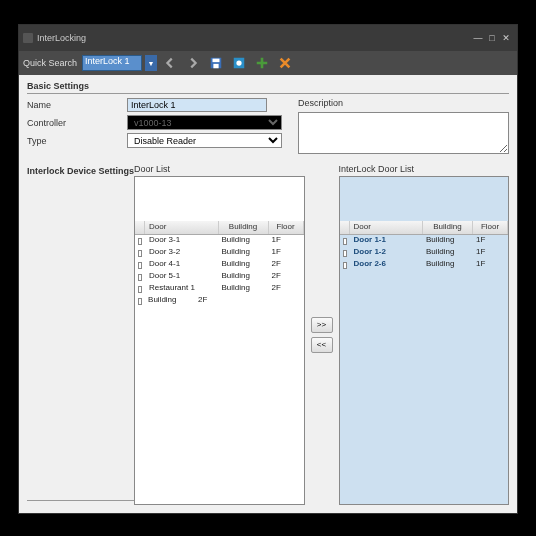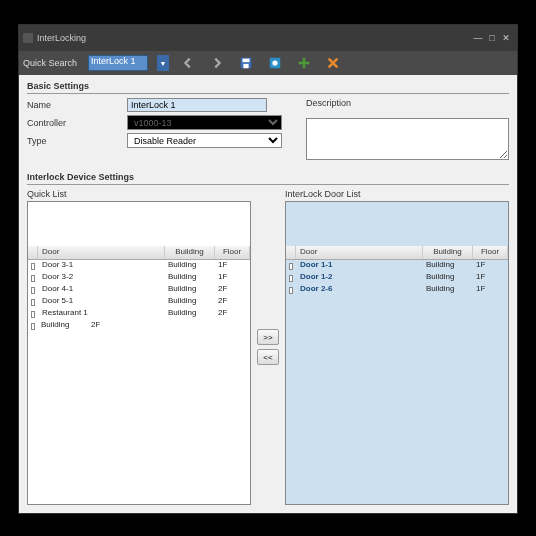--- a/index.html
+++ b/index.html
@@ -2,39 +2,39 @@
 <html><head>
 <meta charset="utf-8">
 <style>
 * { margin: 0; padding: 0; box-sizing: border-box; font-family: Arial, sans-serif; }
 body { background: #000; width: 536px; height: 536px; overflow: hidden; position: relative; }
 .window { position: absolute; left: 18px; top: 24px; width: 500px; height: 490px; background: #f0f0f0; border: 1px solid #333; display: flex; flex-direction: column; }
 .titlebar { background: #3a3a3a; color: #ccc; height: 26px; display: flex; align-items: center; padding: 0 4px; font-size: 9px; }
 .titlebar-icon { width: 10px; height: 10px; background: #555; margin-right: 4px; border-radius: 1px; }
 .titlebar-spacer { flex: 1; }
 .titlebar-btn { width: 14px; height: 12px; display: flex; align-items: center; justify-content: center; color: #ccc; font-size: 9px; cursor: pointer; }
-.toolbar { background: #4a4a4a; height: 24px; display: flex; align-items: center; padding: 0 4px; gap: 9px; }
+.toolbar { background: #4a4a4a; height: 24px; display: flex; align-items: center; padding: 0 4px; gap: 3px; }
 .toolbar-label { color: #ddd; font-size: 9px; margin-right: 2px; }
 .toolbar-select { background: #5a8fcc; color: #fff; border: 1px solid #2a5a8a; font-size: 9px; height: 16px; width: 60px; padding: 0 2px; }
 .toolbar-dd { width: 12px; height: 16px; background: #3a6aa8; display: flex; align-items: center; justify-content: center; color: #fff; font-size: 7px; cursor: pointer; }
 .tb-btn { width: 20px; height: 18px; display: flex; align-items: center; justify-content: center; cursor: pointer; border-radius: 2px; }
 .tb-btn svg { width: 14px; height: 14px; }
 .content { flex: 1; background: #f0f0f0; padding: 4px 8px 8px 8px; display: flex; flex-direction: column; overflow: hidden; }
 .section-title { font-size: 9px; font-weight: bold; color: #333; padding: 2px 0; border-bottom: 1px solid #999; margin-bottom: 4px; }
 .form-row { display: flex; align-items: center; margin-bottom: 3px; font-size: 9px; }
 .form-label { width: 100px; color: #333; }
 .form-input { background: #d0e4f5; border: 1px solid #888; height: 14px; width: 140px; font-size: 9px; padding: 0 3px; }
 .form-select { background: #fff; border: 1px solid #888; height: 15px; width: 155px; font-size: 9px; padding: 0 2px; }
 .form-select.disabled { background: #000000; color: #666; }
-.desc-area { display: flex; gap: 24px; }
+.desc-area { display: flex; gap: 16px; }
 .desc-left { flex: 0 0 auto; }
 .desc-right { flex: 1; }
-.desc-label { font-size: 9px; color: #333; margin-bottom: 10px; }
+.desc-label { font-size: 9px; color: #333; margin-bottom: 4px; }
 .desc-box { background: #fff; border: 1px solid #888; height: 42px; width: 100%; }
-.device-section { flex: 1; display: flex; flex-direction: column; margin-top: 6px; overflow: hidden; }
+.device-section { flex: 1; display: flex; flex-direction: row; margin-top: 6px; overflow: hidden; }
 .lists-row { flex: 1; display: flex; gap: 4px; overflow: hidden; }
 .list-col { flex: 1; display: flex; flex-direction: column; }
 .list-title { font-size: 9px; color: #333; margin-bottom: 2px; }
 .table-wrap { flex: 1; border: 1px solid #888; background: #fff; overflow: hidden; display: flex; flex-direction: column; }
 .table-wrap.selected { background: #cde0f0; }
 .thead { display: flex; background: linear-gradient(#f5f5f5, #ddd); border-bottom: 1px solid #aaa; height: 14px; margin-top: 44px; }
 .th { font-size: 8px; color: #333; padding: 1px 3px; border-right: 1px solid #ccc; text-align: center; }
 .th.c1 { flex: 0 0 10px; }
 .th.c2 { flex: 1; text-align: left; padding-left: 4px; }
 .th.c3 { flex: 0 0 50px; }
@@ -123,21 +123,21 @@
       <div class="desc-right">
         <div class="desc-label">Description</div>
         <textarea class="desc-box" style=""></textarea>
       </div>
     </div>
 
     <div class="device-section">
       <div class="section-title">Interlock Device Settings</div>
       <div class="lists-row">
         <div class="list-col">
-          <div class="list-title">Quick List</div>
+          <div class="list-title">Door List</div>
           <div class="table-wrap">
             <div class="thead">
               <div class="th c1"></div>
               <div class="th c2">Door</div>
               <div class="th c3">Building</div>
               <div class="th c4">Floor</div>
             </div>
             <div class="tbody" id="left-body">
                 <div class="tr">
                   <div class="td c1">

